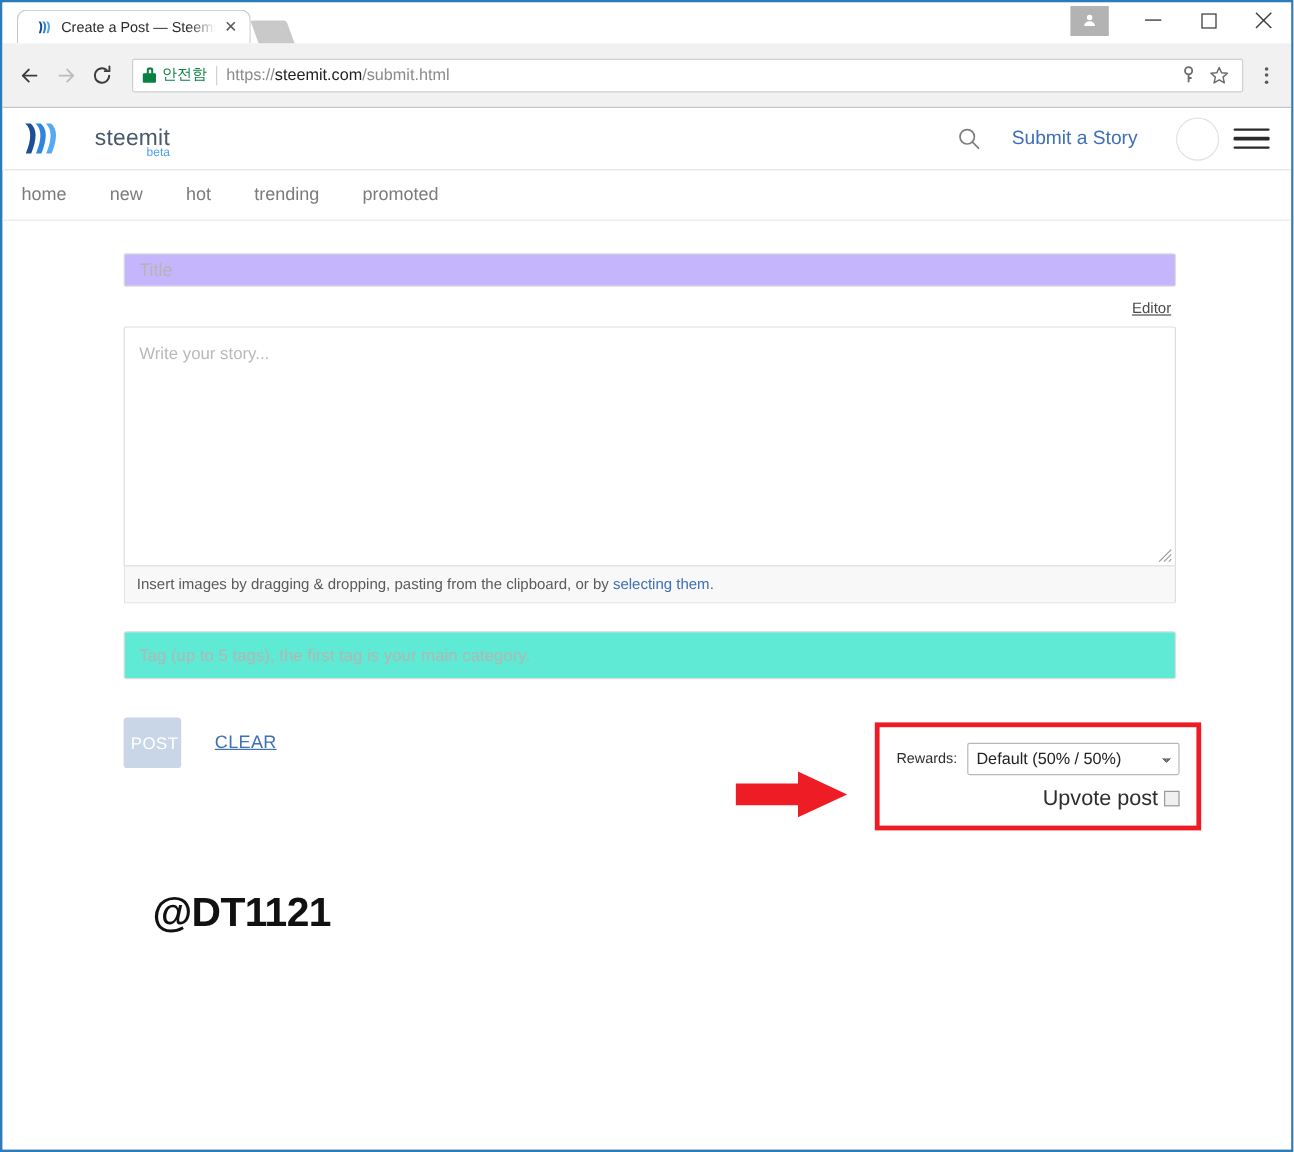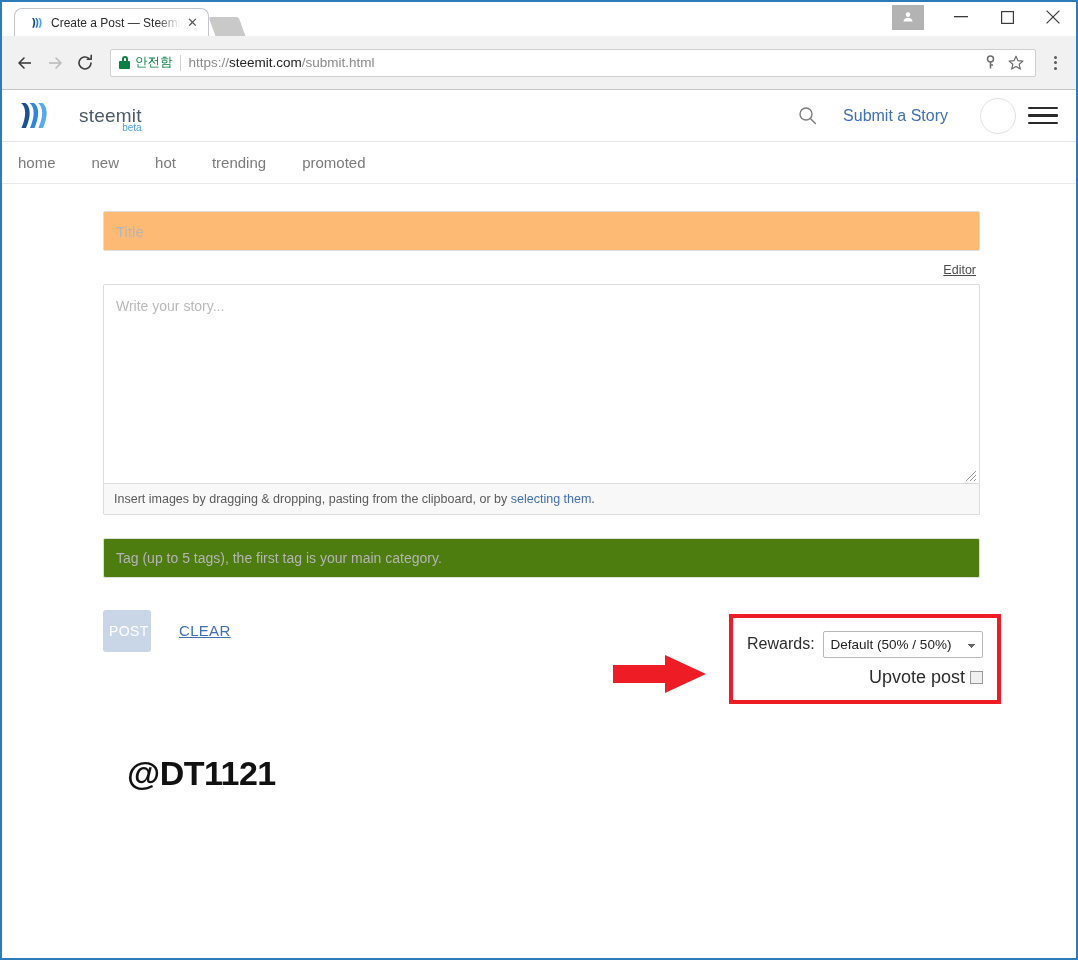--- a/index.html
+++ b/index.html
@@ -164,24 +164,24 @@
     gap: 0;
   }
   .nav-item { font-size: 15px; color: #7b7b7b; padding: 0 20px 0 0; margin-right: 16px; }
   .nav-item:first-child { margin-right: 16px; }
 
   
   .content { padding-top: 27px; }
   .form { width: 877px; margin: 0 auto 0 101px; }
 
   .title-input {
-    width: 100%; height: 40px;
+    width: 100%; height: 28px;
     border: 1px solid #dddddd;
     border-radius: 2px;
-    background: #fdba74;
+    background: #c4b5fd;
     color: #222; font-size: 15px;
     padding: 0 12px;
     font-family: "Liberation Sans", sans-serif;
   }
   .title-input::placeholder { color: #b5b5b5; }
 
   .editor-row { text-align: right; padding: 9px 4px 6px 0; }
   .editor-link { font-size: 12.5px; color: #4c4c4c; text-decoration: underline; }
 
   .story-wrap { position: relative; }
@@ -220,21 +220,21 @@
     padding: 8px 10px;
     font-size: 12.5px; color: #5a5a5a;
     border-radius: 0 0 2px 2px;
   }
   .hint-bar a { color: #3f6fb5; text-decoration: none; }
 
   .tag-input {
     width: 100%; height: 40px;
     margin-top: 23px;
     border: 1px solid #dddddd; border-radius: 2px;
-    background: #4d7c0f;
+    background: #5eead4;
     font-size: 14px; color: #222;
     padding: 0 12px;
     font-family: "Liberation Sans", sans-serif;
   }
   .tag-input::placeholder { color: #b5b5b5; }
 
   .actions-row {
     display: flex; align-items: flex-start;
     margin-top: 32px;
     position: relative;
@@ -263,21 +263,21 @@
   .reward-box {
     position: absolute; left: 626px; top: 4px;
     width: 272px; height: 90px;
     border: 4px solid #ee1c25;
     background: #ffffff;
     display: flex; flex-direction: column;
     justify-content: center;
     padding: 0 14px;
   }
   .reward-row { display: flex; align-items: center; }
-  .reward-label { font-size: 16px; color: #2d2d2d; margin-right: 8px; }
+  .reward-label { font-size: 12px; color: #2d2d2d; margin-right: 8px; }
   .reward-select {
     flex: 1 1 auto; height: 27px;
     border: 1px solid #b8b8b8; border-radius: 2px;
     background: #ffffff;
     font-size: 13.5px; color: #222;
     padding: 0 18px 0 7px;
     font-family: "Liberation Sans", sans-serif;
     -webkit-appearance: none; appearance: none;
     background-image:
       linear-gradient(45deg, transparent 50%, #666 50%),

